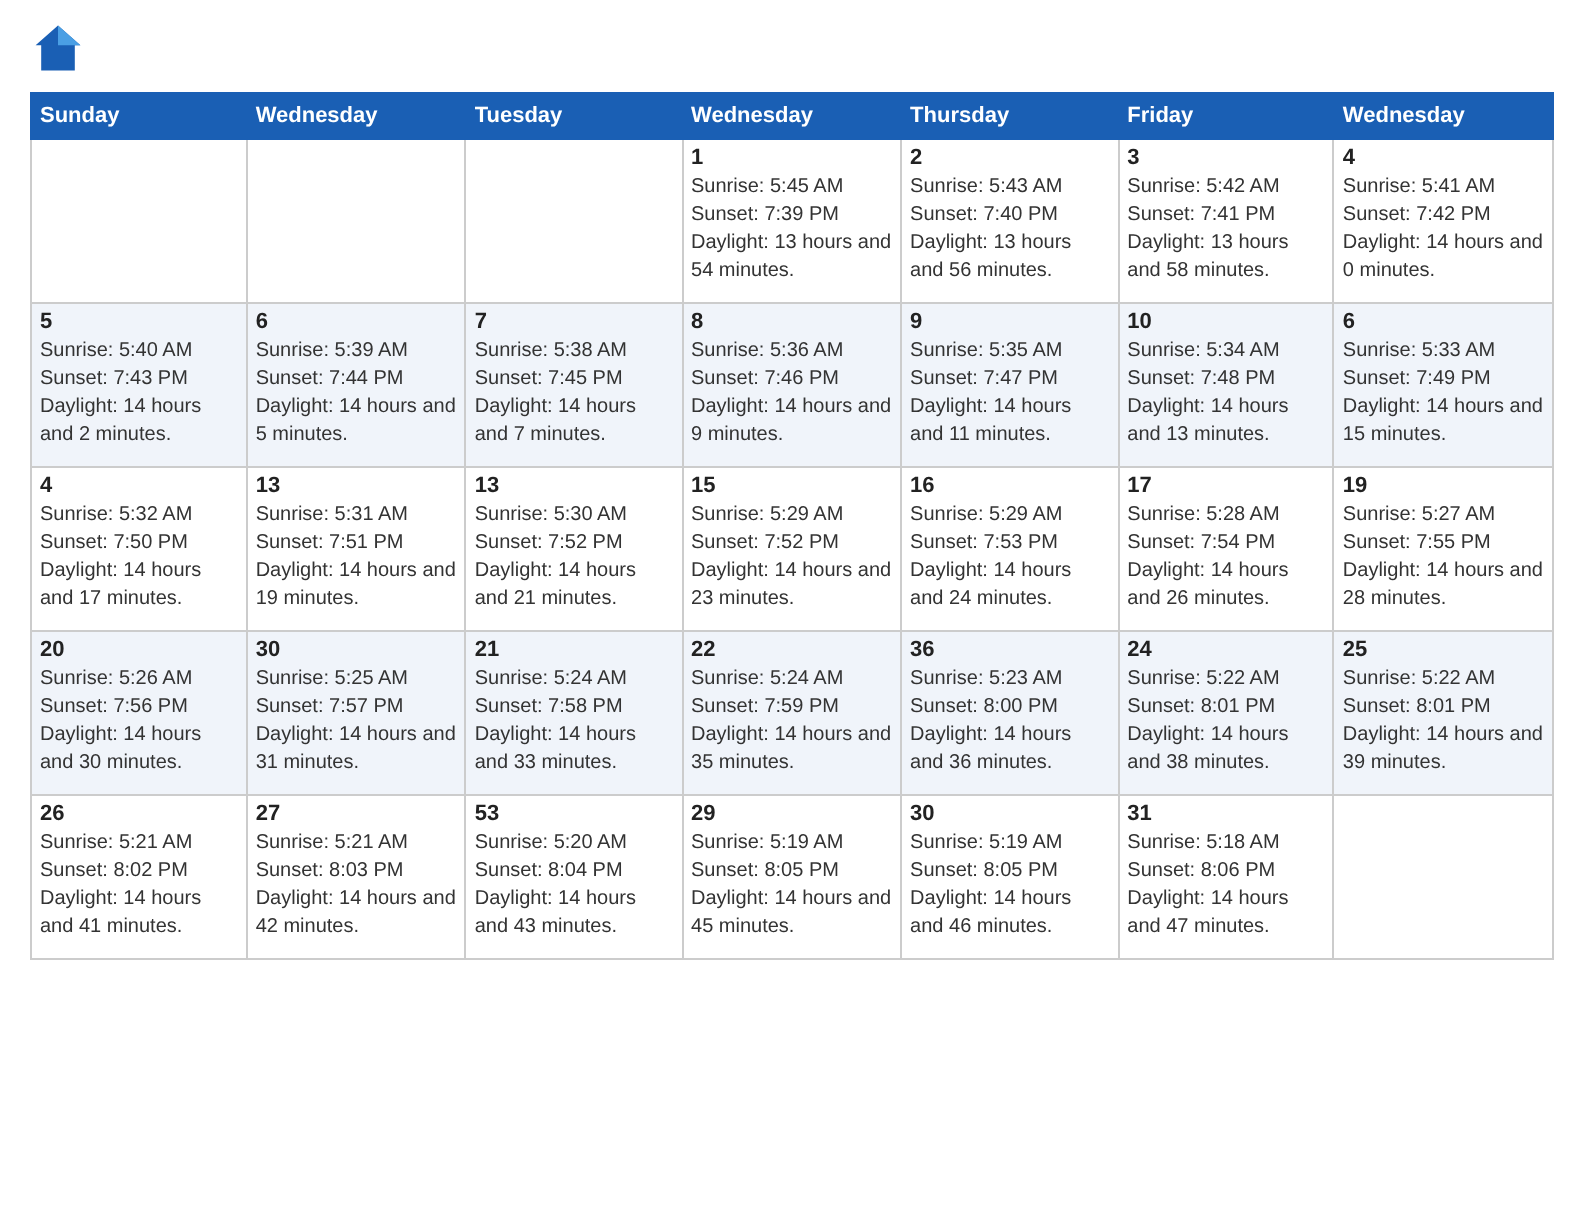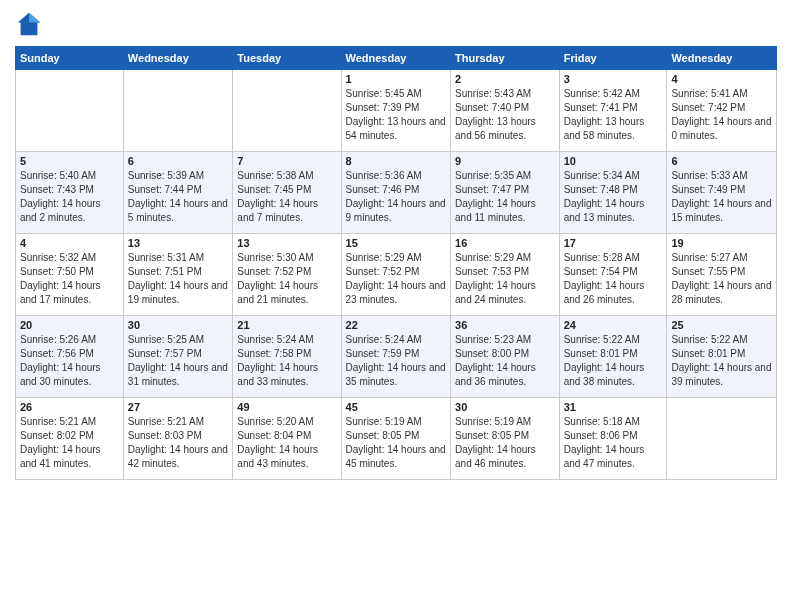--- a/index.html
+++ b/index.html
@@ -244,25 +244,25 @@
         <tr>
           <td>
             <span class="day-num">26</span>
             <div class="day-info">Sunrise: 5:21 AM<br>Sunset: 8:02 PM<br>Daylight: 14 hours and 41 minutes.</div>
           </td>
           <td>
             <span class="day-num">27</span>
             <div class="day-info">Sunrise: 5:21 AM<br>Sunset: 8:03 PM<br>Daylight: 14 hours and 42 minutes.</div>
           </td>
           <td>
-            <span class="day-num">49</span>
+            <span class="day-num">53</span>
             <div class="day-info">Sunrise: 5:20 AM<br>Sunset: 8:04 PM<br>Daylight: 14 hours and 43 minutes.</div>
           </td>
           <td>
-            <span class="day-num">45</span>
+            <span class="day-num">29</span>
             <div class="day-info">Sunrise: 5:19 AM<br>Sunset: 8:05 PM<br>Daylight: 14 hours and 45 minutes.</div>
           </td>
           <td>
             <span class="day-num">30</span>
             <div class="day-info">Sunrise: 5:19 AM<br>Sunset: 8:05 PM<br>Daylight: 14 hours and 46 minutes.</div>
           </td>
           <td>
             <span class="day-num">31</span>
             <div class="day-info">Sunrise: 5:18 AM<br>Sunset: 8:06 PM<br>Daylight: 14 hours and 47 minutes.</div>
           </td>

